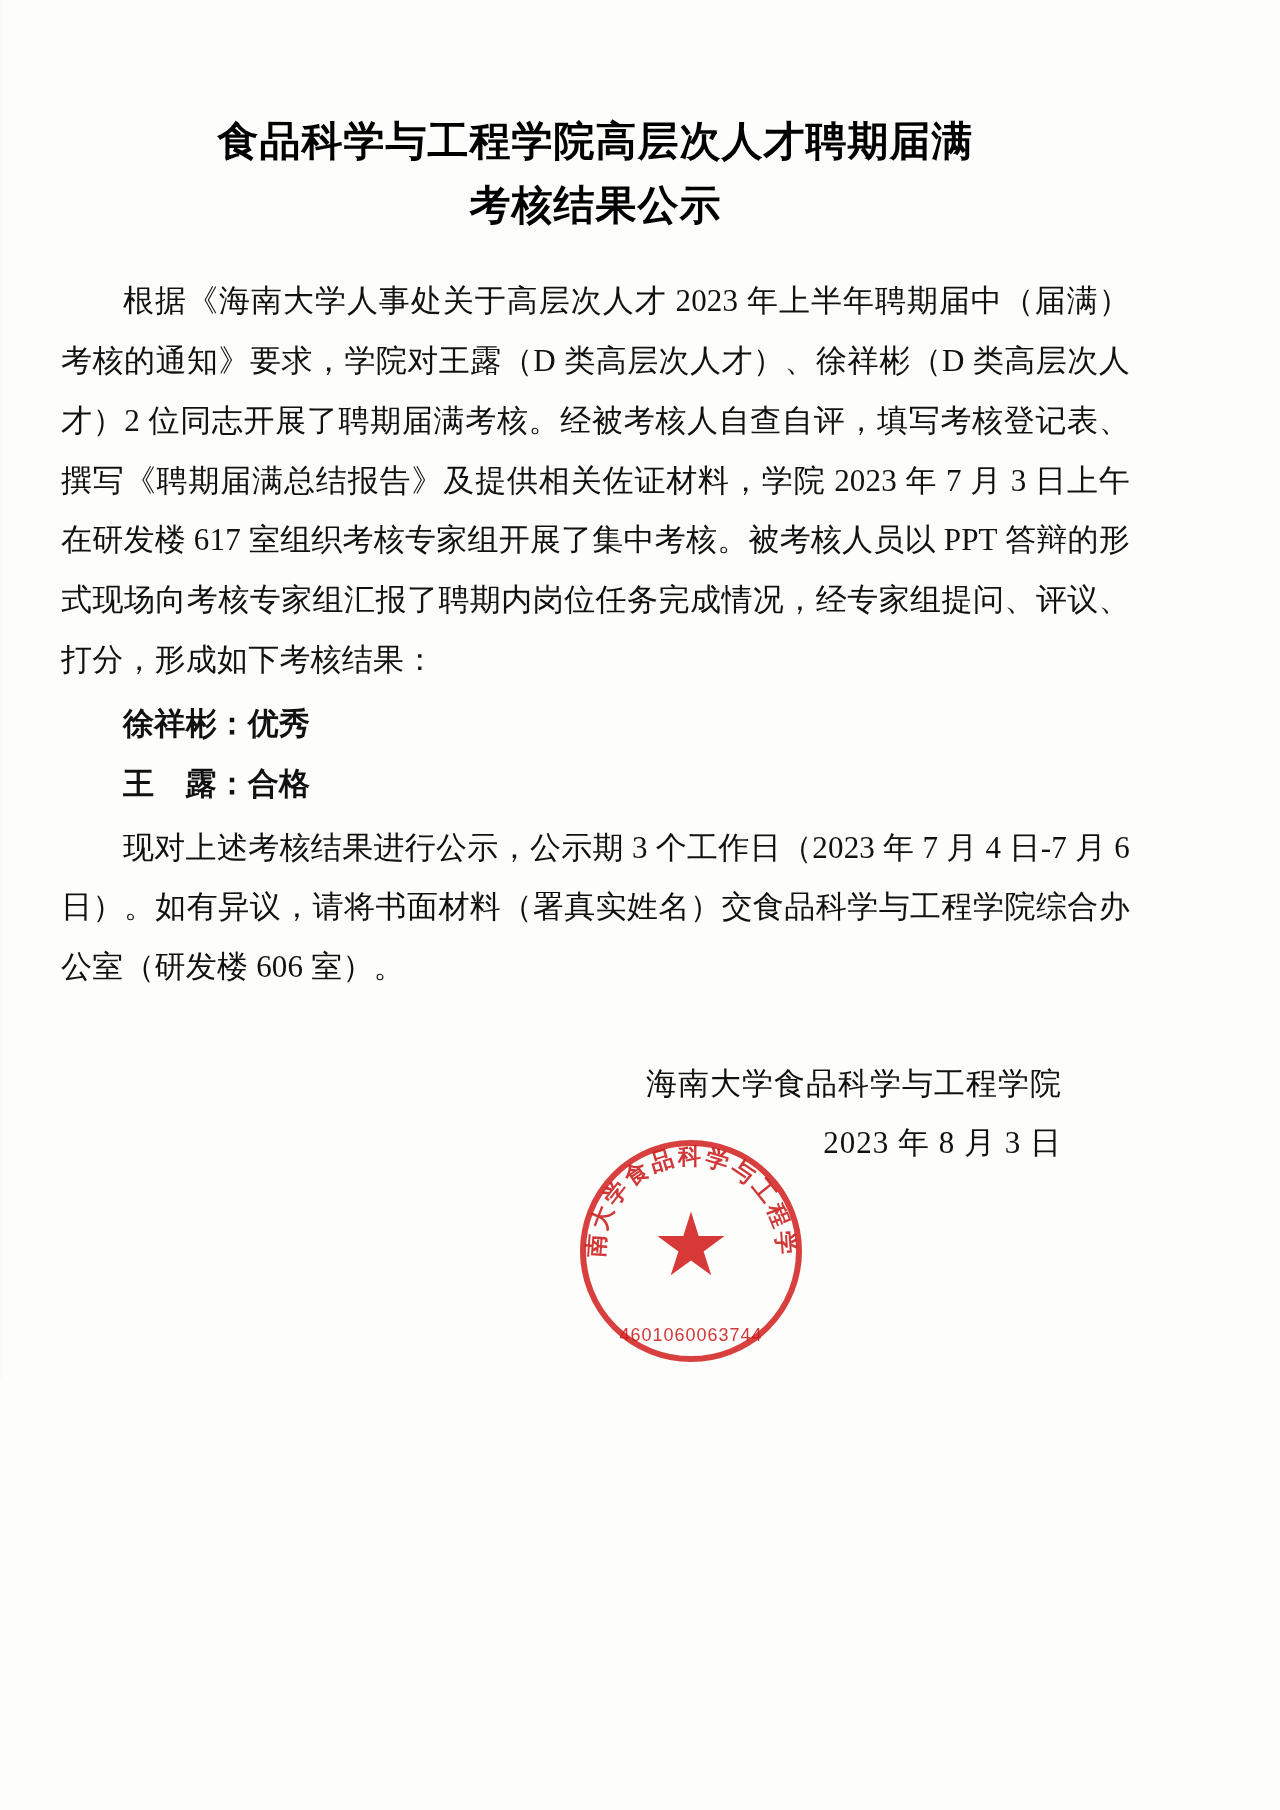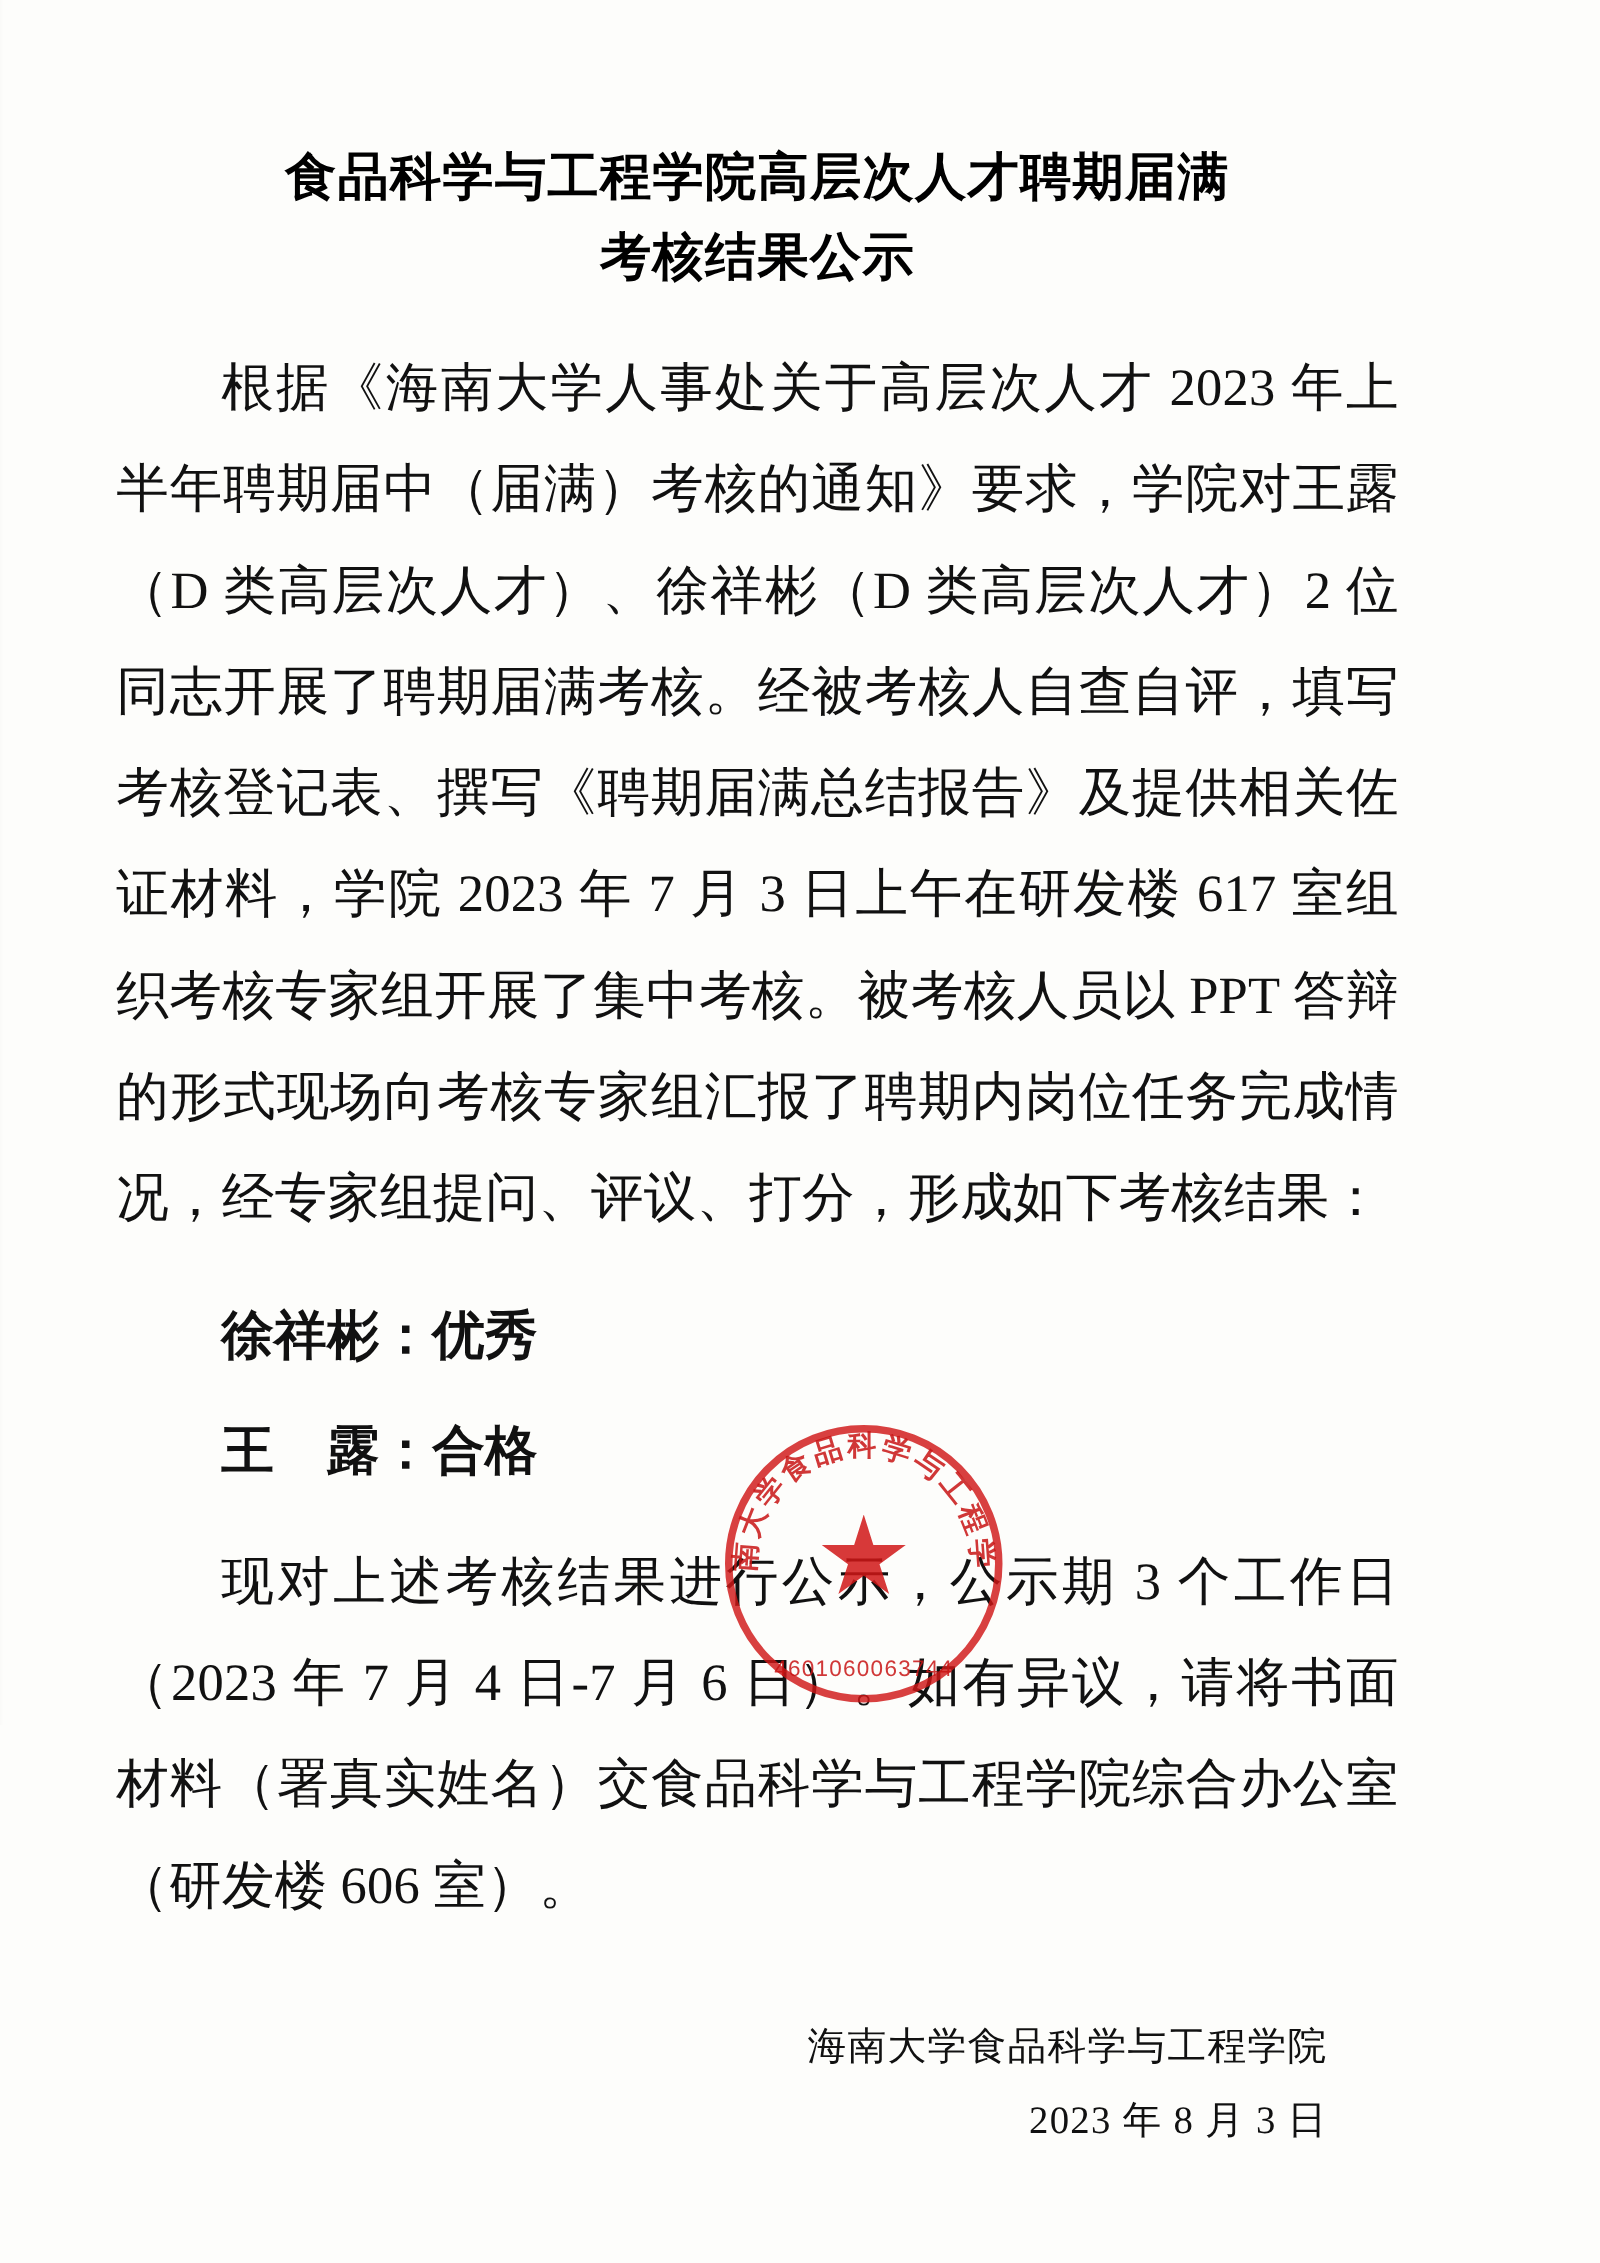--- a/index.html
+++ b/index.html
@@ -13,42 +13,42 @@
     font-family: "Liberation Serif", "DejaVu Serif", serif;
     color: #111;
     position: relative;
     overflow: hidden;
   }
   .page {
     position: relative;
     width: 1280px;
     height: 1380px;
     box-sizing: border-box;
-    padding: 110px 150px 0 82px;
+    padding: 110px 150px 0 61px;
     background:
       linear-gradient(90deg, rgba(0,0,0,0.015) 0px, rgba(0,0,0,0) 3px),
       #fdfdfb;
   }
   .doc-title {
     text-align: center;
     font-family: "Liberation Sans", "DejaVu Sans", sans-serif;
     font-weight: bold;
     font-size: 41px;
     line-height: 1.55;
     letter-spacing: 1px;
     margin: 0 0 34px 0;
     color: #000;
   }
   .doc-title .line2 {
     display: block;
   }
   .body-text p {
-    font-size: 42px;
+    font-size: 31px;
     line-height: 1.93;
-    margin: 11px;
+    margin: 0;
     text-align: justify;
     text-justify: inter-ideograph;
     letter-spacing: 0.2px;
   }
   .indent {
     text-indent: 2em;
   }
   .result-line {
     font-family: "Liberation Sans", "DejaVu Sans", sans-serif;
     font-weight: bold;

